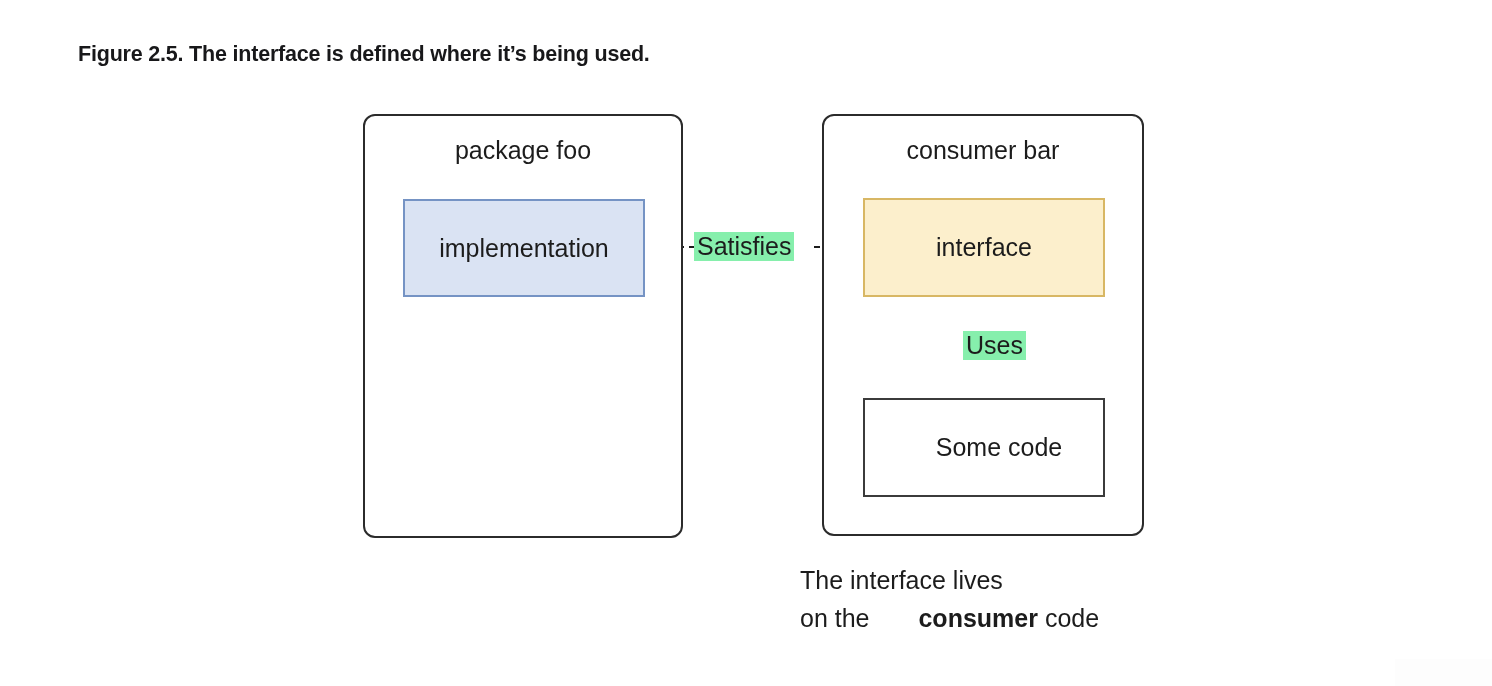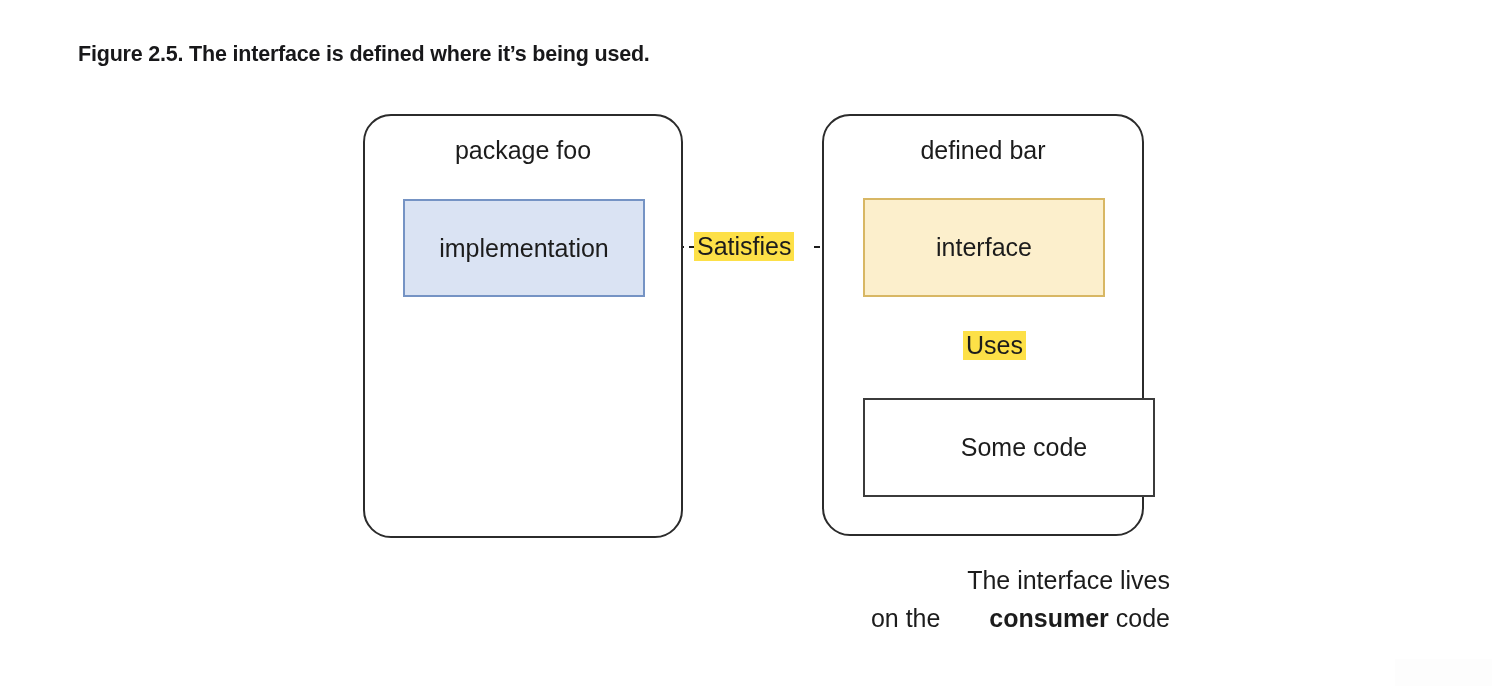--- a/index.html
+++ b/index.html
@@ -36,21 +36,21 @@
     left: 0;
     top: 0;
     width: 1492px;
     height: 686px;
   }
 
   
   .package {
     position: absolute;
     border: 2px solid #2b2b2b;
-    border-radius: 28px;
+    border-radius: 12px;
     background: #ffffff;
     box-sizing: border-box;
   }
   #package-foo {
     left: 363px;
     top: 114px;
     width: 320px;
     height: 424px;
   }
   #package-bar {
@@ -93,53 +93,53 @@
     left: 863px;
     top: 198px;
     width: 242px;
     height: 99px;
     background: #fcefcc;
     border: 2px solid #d8b764;
   }
   #somecode-box {
     left: 863px;
     top: 398px;
-    width: 292px;
+    width: 242px;
     height: 99px;
     background: #ffffff;
     border: 2px solid #3b3b3b;
     padding-left: 30px;
   }
 
   
   .edge-label {
     position: absolute;
     font-size: 25px;
     color: #1c1c1c;
-    background: #fde047;
+    background: #86efac;
     white-space: nowrap;
     padding: 0 3px;
   }
   #satisfies-label {
     left: 694px;
     top: 232px;
   }
   #uses-label {
     left: 944px;
     top: 331px;
     margin-left: 19px;
   }
 
   
   #bottom-note {
     position: absolute;
     left: 800px;
     top: 561px;
     width: 370px;
-    text-align: right;
+    text-align: left;
     font-size: 25px;
     line-height: 38px;
     color: #1c1c1c;
   }
   #bottom-note b { font-weight: bold; margin-left: 42px; }
 
   
   #corner-strip {
     position: absolute;
     left: 1395px;
@@ -165,21 +165,21 @@
     <line x1="983" y1="398" x2="983" y2="361" stroke="#1c1c1c" stroke-width="2"></line>
     <line x1="983" y1="326" x2="983" y2="311" stroke="#1c1c1c" stroke-width="2"></line>
     <polygon points="974,311 983,297 992,311" fill="#1c1c1c"></polygon>
   </svg>
 
   <div class="package" id="package-foo">
     <div class="package-title">package foo</div>
   </div>
 
   <div class="package" id="package-bar">
-    <div class="package-title">defined bar</div>
+    <div class="package-title">consumer bar</div>
   </div>
 
   <div class="node-box" id="impl-box">
     <span>implementation</span>
   </div>
 
   <div class="node-box" id="interface-box">
     <span>interface</span>
   </div>
 

